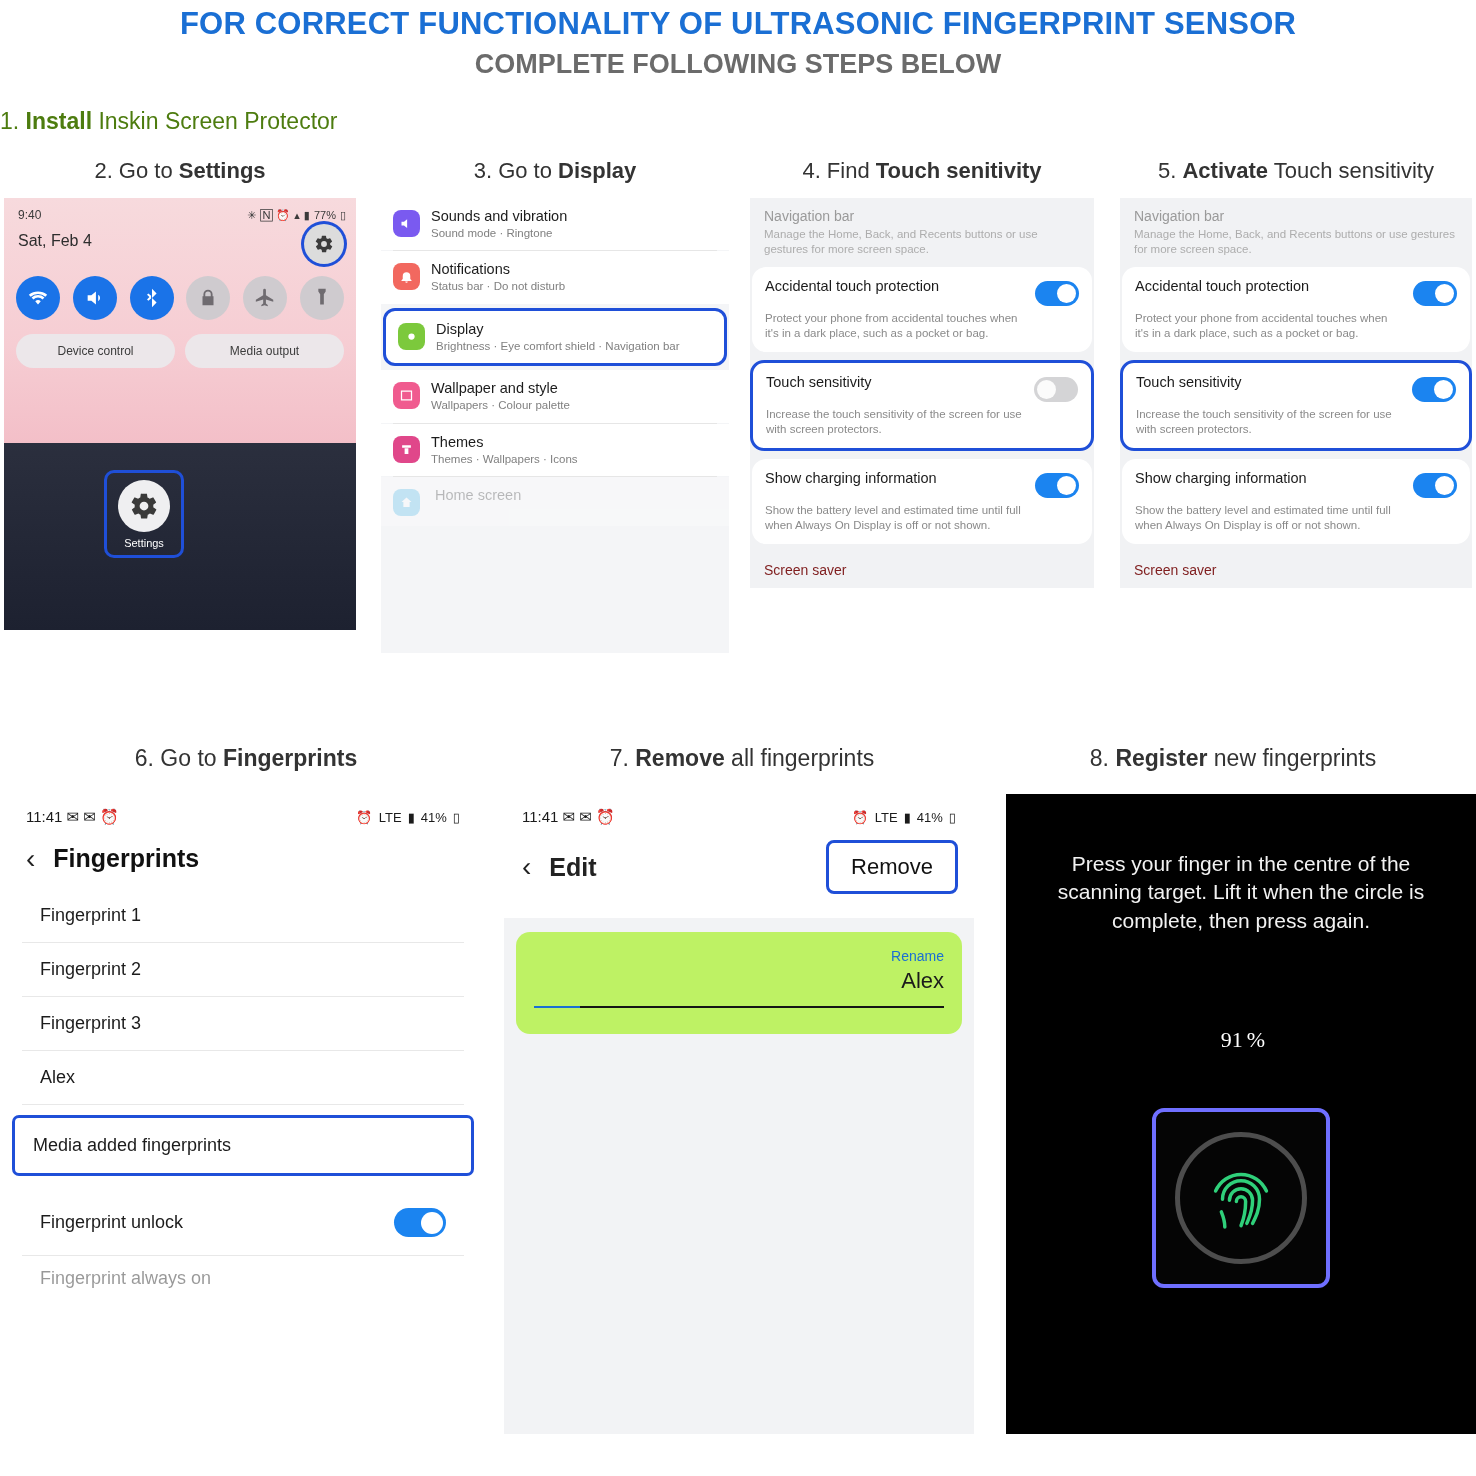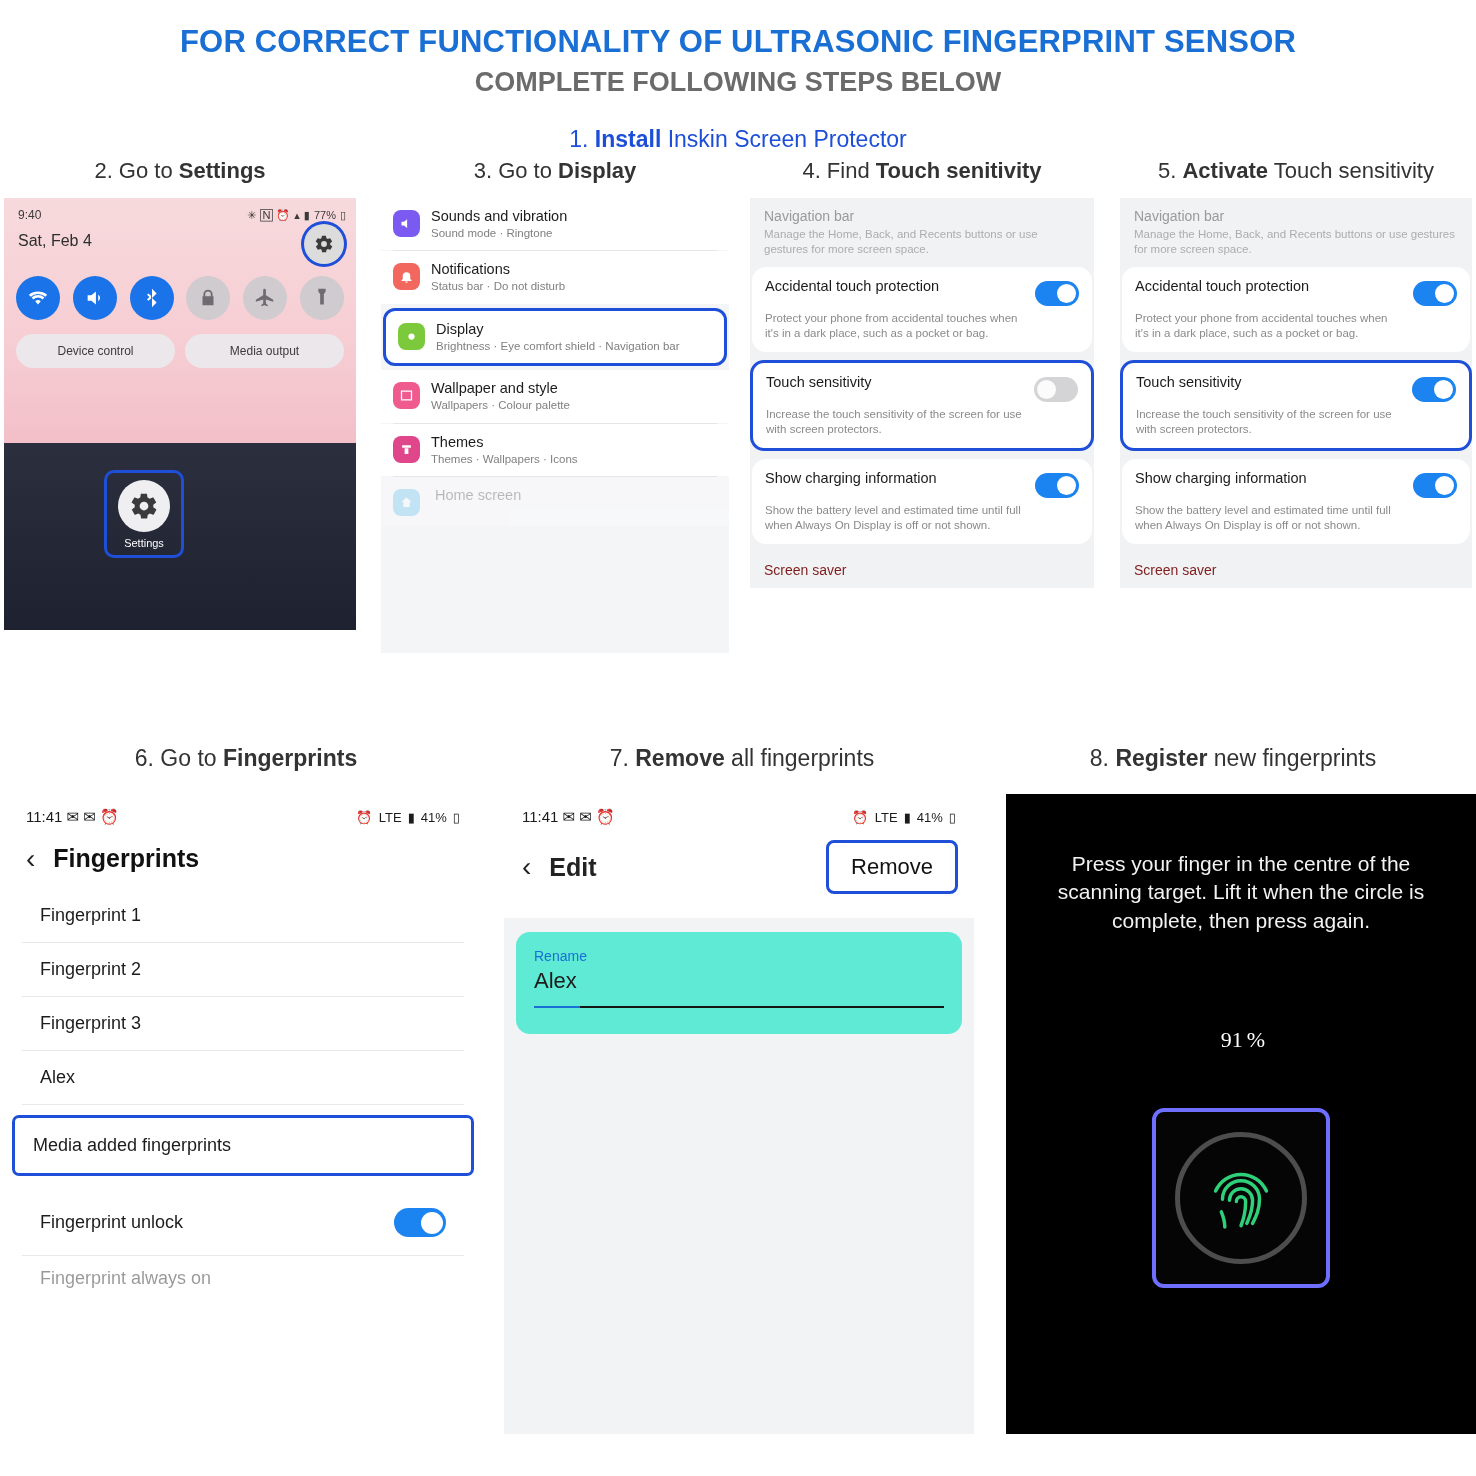--- a/index.html
+++ b/index.html
@@ -13,33 +13,32 @@
     position:relative;
   }
 
   
   .title-main {
     text-align:center;
     color:#1a6fd4;
     font-weight:bold;
     font-size:31px;
     letter-spacing:0.2px;
-    padding-top:24px;
+    padding-top:6px;
   }
   .title-sub {
     text-align:center;
     color:#6b6b6b;
     font-weight:bold;
     font-size:27px;
     padding-top:7px;
   }
   .step1 {
-    text-align:center;
     font-size:23px;
-    color:#1d4ed8;
+    color:#4d7c0f;
     padding-top:28px;
   }
   .step1 b { font-weight:bold; }
 
   
   .row1 {
     position:absolute;
     top:158px; left:0; width:1476px; height:520px;
   }
   .col-head {
@@ -242,22 +241,23 @@
     display:flex; align-items:center; justify-content:space-between;
     padding:10px 16px 18px 18px;
   }
   .edit-left { display:flex; align-items:center; gap:18px; }
   .remove-btn {
     border:3px solid #1f4fd8; border-radius:8px;
     padding:11px 22px; font-size:22px; color:#111;
     background:#fff;
   }
   .rename-card {
-    background:#5eead4; border-radius:14px; margin:14px 12px;
+    background:#bef264; border-radius:14px; margin:14px 12px;
     padding:16px 18px 26px 18px;
+    text-align:right;
   }
   .rename-lbl { font-size:14px; color:#1a6fd4; }
   .rename-val {
     font-size:22px; color:#1b1b1b; margin-top:4px;
     padding-bottom:12px; border-bottom:2px solid #151515;
   }
   .rename-val::after {
     content:""; display:block; height:0;
   }
   .rename-underline-accent {

